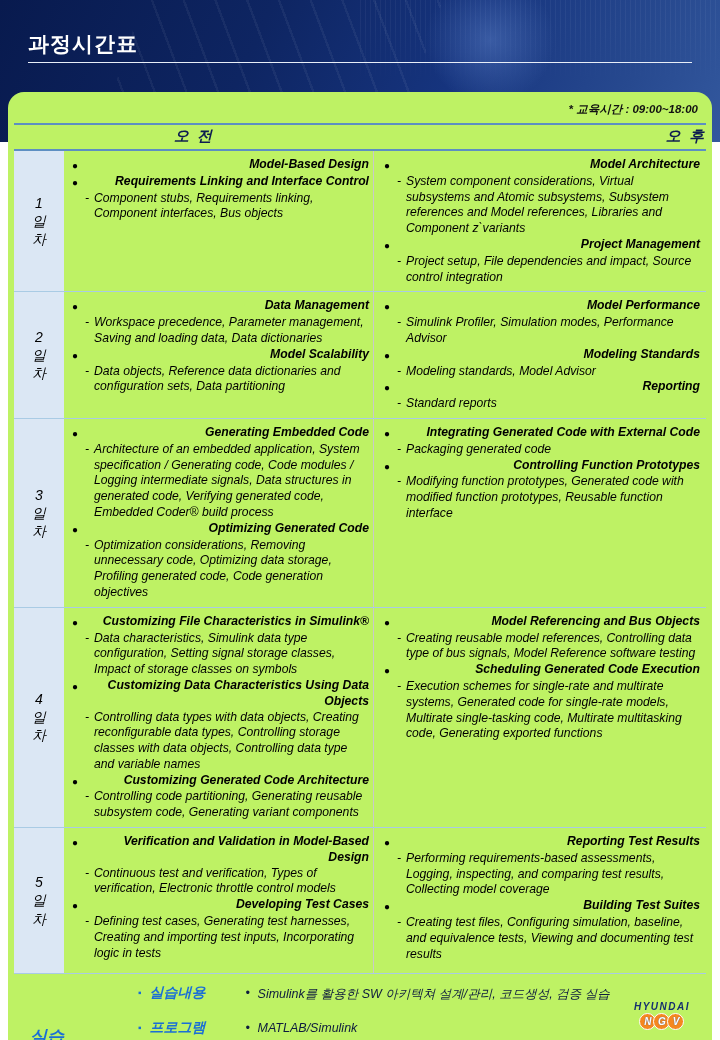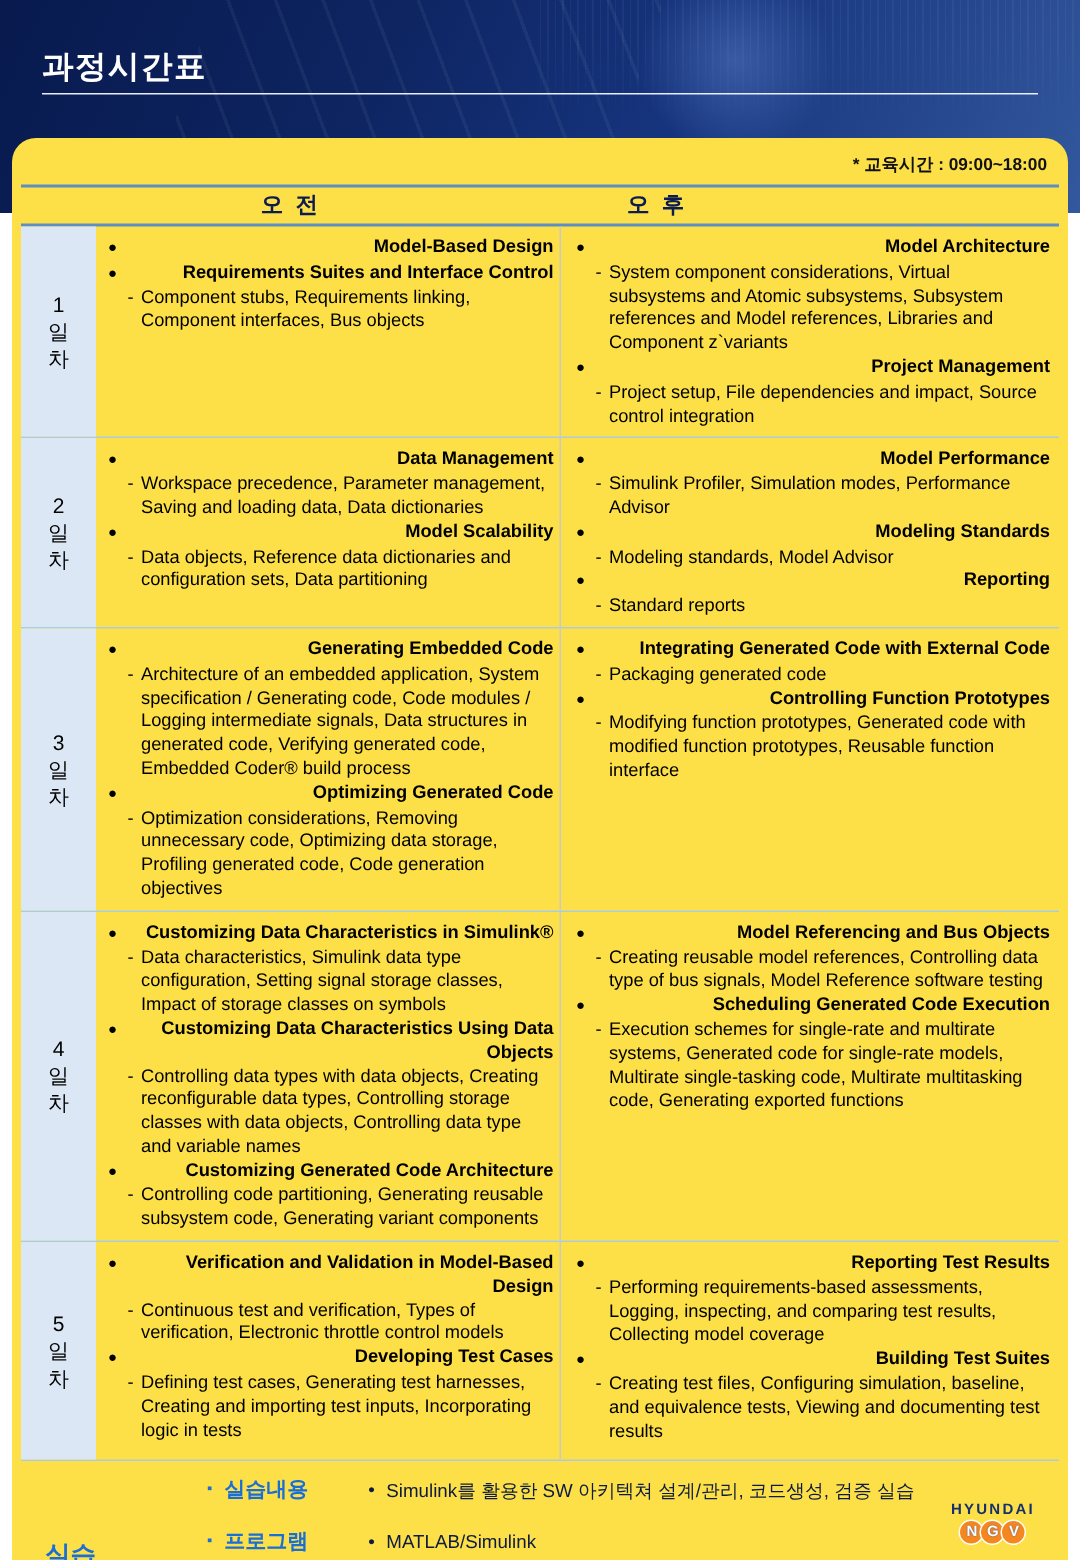--- a/index.html
+++ b/index.html
@@ -14,28 +14,28 @@
     background:repeating-linear-gradient(55deg, rgba(255,255,255,0.05) 0 2px, transparent 2px 26px); transform:skewX(-18deg); }
   .banner .deco2 { position:absolute; right:0; top:0; width:360px; height:90px;
     background:repeating-linear-gradient(90deg, rgba(255,255,255,0.10) 0 1px, transparent 1px 5px); opacity:.45;
     -webkit-mask-image:linear-gradient(180deg,#000 30%,transparent 90%); mask-image:linear-gradient(180deg,#000 30%,transparent 90%); }
   .banner .deco3 { position:absolute; left:420px; top:-20px; width:140px; height:120px; border-radius:50%;
     background:radial-gradient(circle, rgba(120,160,230,0.35) 0%, transparent 70%); }
   .banner-title { position:absolute; left:28px; top:30px; color:#ffffff; font-size:21px; font-weight:bold; letter-spacing:1px; }
   .banner-rule { position:absolute; left:28px; top:62px; width:664px; height:0; border-top:1px solid #e8eef8; }
 
   
-  .card { position:absolute; left:8px; right:8px; top:92px; bottom:0; background:#fde047; border-radius:16px 16px 0 0; }
+  .card { position:absolute; left:8px; right:8px; top:92px; bottom:0; background:#bef264; border-radius:16px 16px 0 0;font-style:italic; }
   .time-note { text-align:right; padding:10px 14px 6px 0; font-size:11.5px; color:#111111; font-weight:bold; }
 
   
   .sched { margin:0 6px; }
   .sched-head { display:flex; border-top:2px solid #5d8fc2; border-bottom:2px solid #5d8fc2; padding:2px 0 3px;gap:44px; }
   .sched-head .h-am { width:360px; text-align:center; }
-  .sched-head .h-pm { flex:1; text-align:left; }
+  .sched-head .h-pm { flex:1; text-align:right; }
   .sched-head span { font-size:15px; font-weight:bold; color:#0d1c50; letter-spacing:2px; }
 
   .s-row { display:flex; border-bottom:1px solid #a9cbe4; align-items:stretch; }
   .s-row:nth-child(1){ min-height:136px; }
   .s-row:nth-child(2){ min-height:122px; }
   .s-row:nth-child(3){ min-height:183px; }
   .s-row:nth-child(4){ min-height:217px; }
   .s-row:nth-child(5){ min-height:146px; }
   .day-cell { width:50px; flex:none; background:#dbe7f4; display:flex; align-items:center; justify-content:center;
     font-size:14px; color:#000; line-height:1.3; white-space:pre-line; text-align:center; }
@@ -93,21 +93,21 @@
             <div class="day-cell">1
 일
 차</div>
             <div class="am-cell">
               <div class="topic">
                 <span class="blt">●</span>
                 <span class="ttl">Model-Based Design</span>
               </div>
               <div class="topic">
                 <span class="blt">●</span>
-                <span class="ttl">Requirements Suites and Interface Control</span>
+                <span class="ttl">Requirements Linking and Interface Control</span>
               </div>
               <div class="subitem">
                 <span class="dash">-</span>
                 <span class="stx">Component stubs, Requirements linking, Component interfaces, Bus objects</span>
               </div>
             </div>
             <div class="pm-cell">
               <div class="topic">
                 <span class="blt">●</span>
                 <span class="ttl">Model Architecture</span>
@@ -216,21 +216,21 @@
               </div>
             </div>
           </div>
           <div class="s-row">
             <div class="day-cell">4
 일
 차</div>
             <div class="am-cell">
               <div class="topic">
                 <span class="blt">●</span>
-                <span class="ttl">Customizing Data Characteristics in Simulink®</span>
+                <span class="ttl">Customizing File Characteristics in Simulink®</span>
               </div>
               <div class="subitem">
                 <span class="dash">-</span>
                 <span class="stx">Data characteristics, Simulink data type configuration,  Setting signal storage classes, Impact of storage classes on symbols</span>
               </div>
               <div class="topic">
                 <span class="blt">●</span>
                 <span class="ttl">Customizing Data Characteristics Using Data Objects</span>
               </div>
               <div class="subitem">

